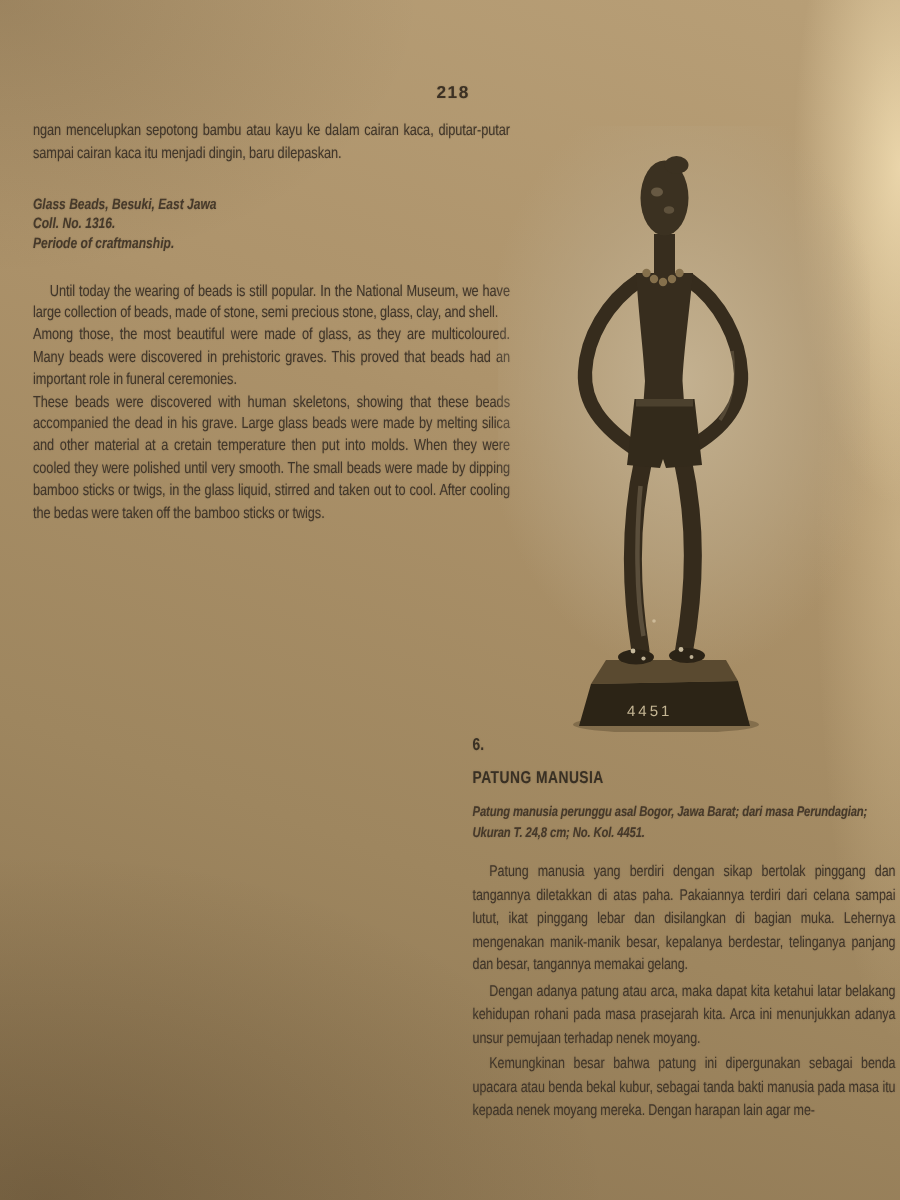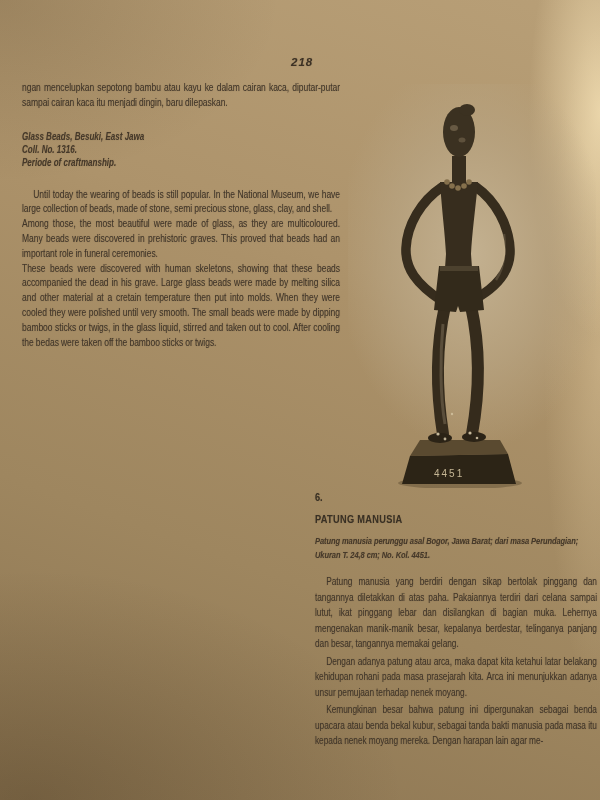--- a/index.html
+++ b/index.html
@@ -12,42 +12,42 @@
       radial-gradient(ellipse 70px 420px at 100% 45%, rgba(232,209,164,.40), rgba(232,209,164,0) 80%),
       radial-gradient(ellipse 400px 260px at 0% 0%, rgba(58,42,20,.18), rgba(58,42,20,0) 70%),
       radial-gradient(ellipse 520px 320px at 5% 100%, rgba(46,32,13,.26), rgba(46,32,13,0) 72%),
       linear-gradient(200deg, #b89f77 0%, #ad936b 35%, #ab9169 38%, #9e865f 68%, #8b7451 100%);
   }
   .txt { text-shadow: 0 0 1px rgba(64,52,36,.35); }
 
   
   #page-number {
     position:absolute; left:291px; top:56px;
-    font-size:11.5px; font-weight:bold; letter-spacing:1px; color:#3c3124;font-style:italic;
+    font-size:11.5px; font-weight:bold; letter-spacing:1px; color:#3c3124;
   }
 
   
   #left-col { position:absolute; left:22px; top:80px; width:318px; }
   #left-col .inner { width:396px; transform:scaleX(0.803); transform-origin:0 0; }
   .body-par {
     font-size:10.6px; line-height:14.8px; text-align:justify;
     word-spacing:-0.2px; letter-spacing:-0.05px; margin:0;
   }
   .indent-first { text-indent:14px; }
   #intro-par { line-height:14.5px; }
   .caption {
     font-style:italic; font-weight:bold; font-size:10px; line-height:13.2px;
     color:#46392a;
   }
   #left-caption { margin-top:21px; }
   #left-body { margin-top:17px; }
 
   
   #statue-photo {
-    position:absolute; left:348px; top:84px; width:248px; height:404px;
+    position:absolute; left:332px; top:84px; width:248px; height:404px;
     background: radial-gradient(ellipse 56% 50% at 50% 42%,
        rgba(196,178,146,.95), rgba(184,164,130,.70) 58%, rgba(184,164,130,0) 98%);
   }
   #statue-photo svg { display:block; }
 
   
   #right-col { position:absolute; left:315px; top:491px; width:282px; }
   #right-col .inner { width:352px; transform:scaleX(0.801); transform-origin:0 0; }
   #section-number { font-size:11.5px; font-weight:bold; color:#39302 4; color:#393024; }
   #section-title { font-size:11.5px; font-weight:bold; letter-spacing:.4px; margin-top:10px; color:#393024; }

